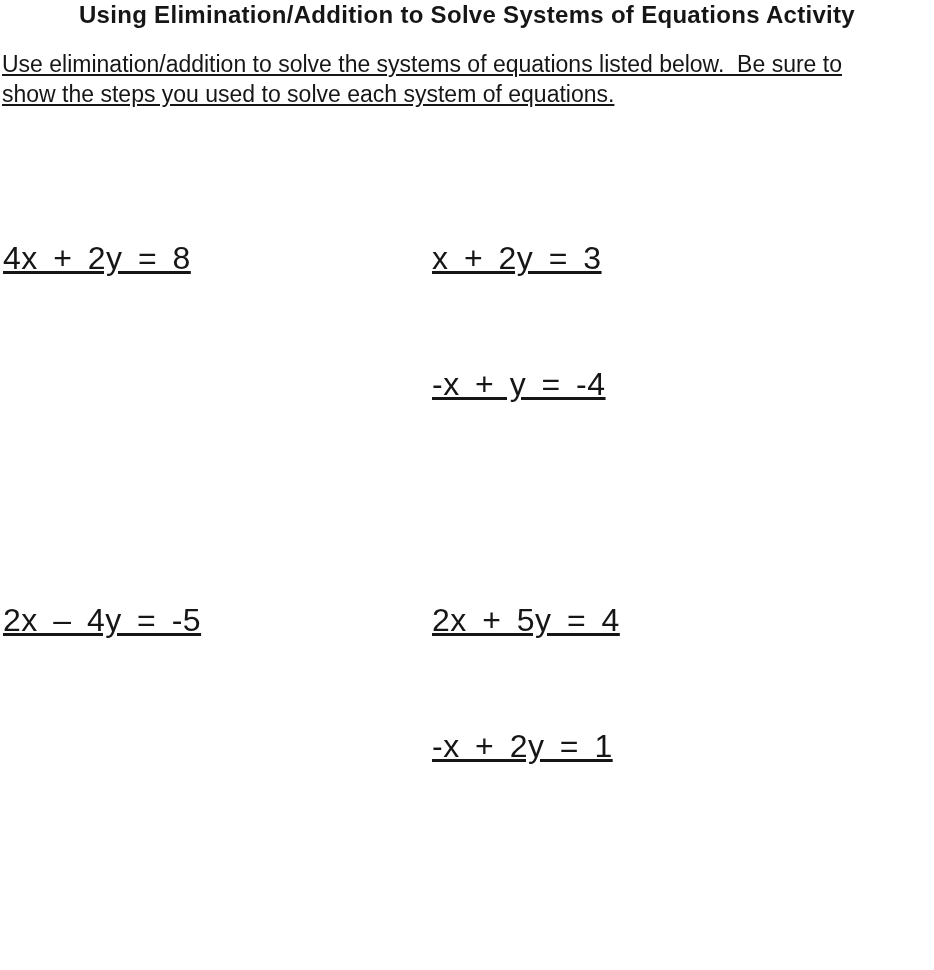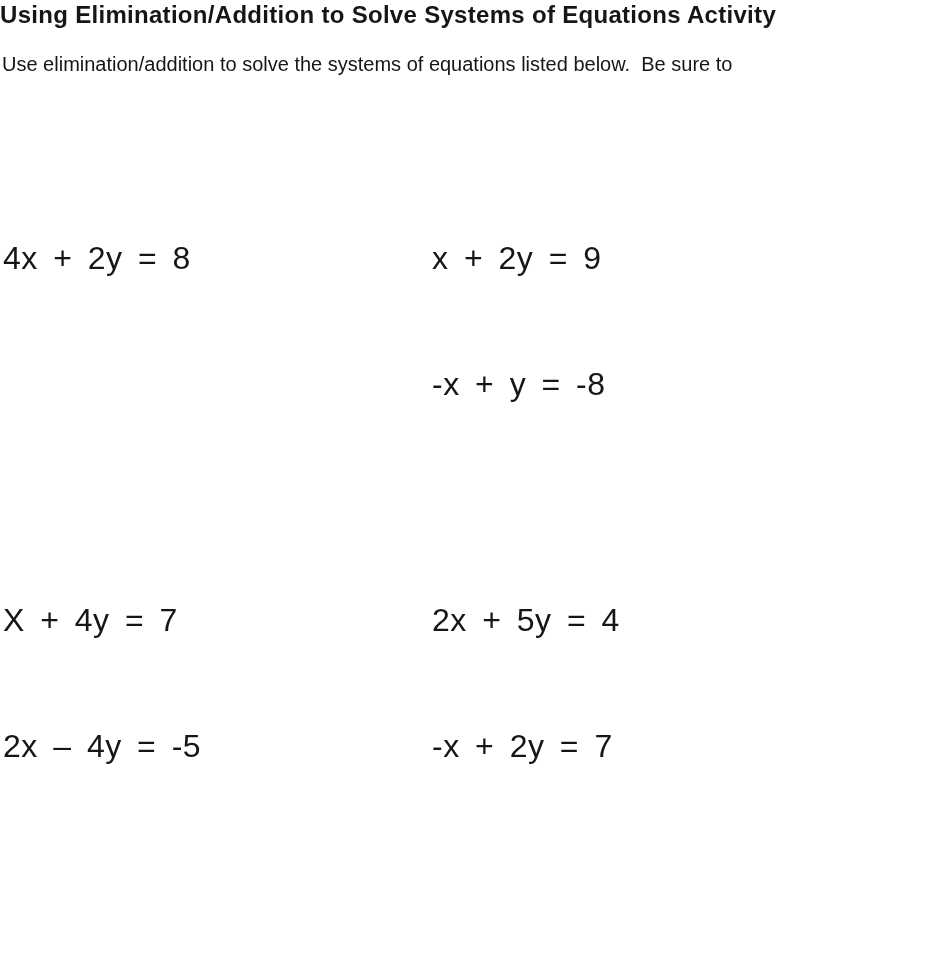--- a/index.html
+++ b/index.html
@@ -13,34 +13,35 @@
     overflow: hidden;
     background: #ffffff;
     font-family: "Liberation Sans", sans-serif;
     color: #161616;
   }
   .page-title {
     position: absolute;
     top: 1px;
     left: 0;
     width: 100%;
-    text-align: left;
+    text-align: center;
     font-size: 24px;
     font-weight: bold;
     letter-spacing: 0.3px;
     line-height: 27px;
     white-space: pre;
   }
   .instructions {
     position: absolute;
     top: 49px;
     left: 2px;
     right: 0;
-    font-size: 20px;
+    font-size: 23px;
     line-height: 30px;
+    text-decoration: underline;
   }
   .instruction-line {
     white-space: pre;
   }
   .problem-set {
     position: absolute;
     left: 0;
     width: 100%;
     height: 90px;
   }
@@ -53,49 +54,50 @@
     font-size: 32px;
     line-height: 42px;
     letter-spacing: 0.5px;
     word-spacing: 6px;
     white-space: pre;
   }
   .eq-col.left-col  { left: 3px; }
   .eq-col.right-col { left: 432px; }
   .equation-line {
     height: 42px;
+    text-decoration: underline;
   }
 </style>
 </head>
 <body>
 
 <div class="page-title">Using Elimination/Addition to Solve Systems of Equations Activity</div>
 
 <div class="instructions">
   <div class="instruction-line">Use elimination/addition to solve the systems of equations listed below.  Be sure to</div>
+  <div class="instruction-line">show the steps you used to solve each system of equations.</div>
 </div>
 
 <div class="problem-set set-1">
   <div class="eq-col left-col">
     <div class="equation-line">4x + 2y = 8</div>
   </div>
   <div class="eq-col right-col">
-    <div class="equation-line">x + 2y = 9</div>
-    <div class="equation-line">-x + y = -8</div>
+    <div class="equation-line">x + 2y = 3</div>
+    <div class="equation-line">-x + y = -4</div>
   </div>
 </div>
 
 <div class="problem-set set-2">
   <div class="eq-col left-col">
-    <div class="equation-line">X + 4y = 7</div>
     <div class="equation-line">2x – 4y = -5</div>
   </div>
   <div class="eq-col right-col">
     <div class="equation-line">2x + 5y = 4</div>
-    <div class="equation-line">-x + 2y = 7</div>
+    <div class="equation-line">-x + 2y = 1</div>
   </div>
 </div>
 
 <div class="problem-set set-3">
   <div class="eq-col left-col">
     <div class="equation-line">-2x + 3y = 7</div>
     
   </div>
   <div class="eq-col right-col">
     <div class="equation-line">2x – 3y = -2</div>

